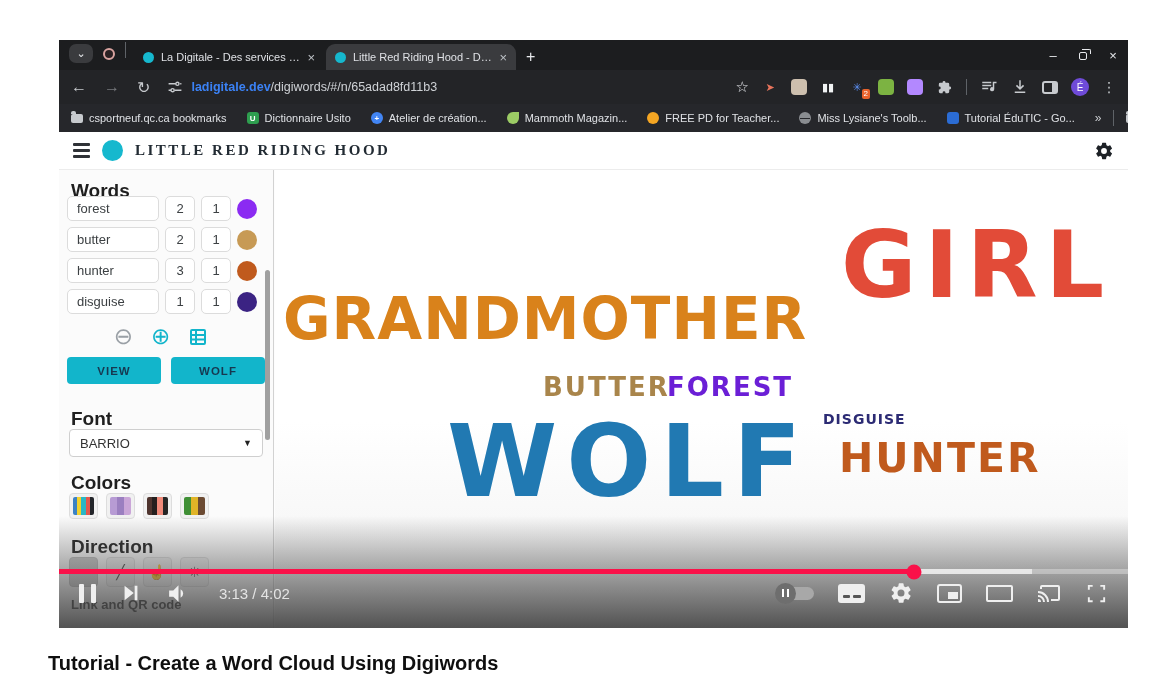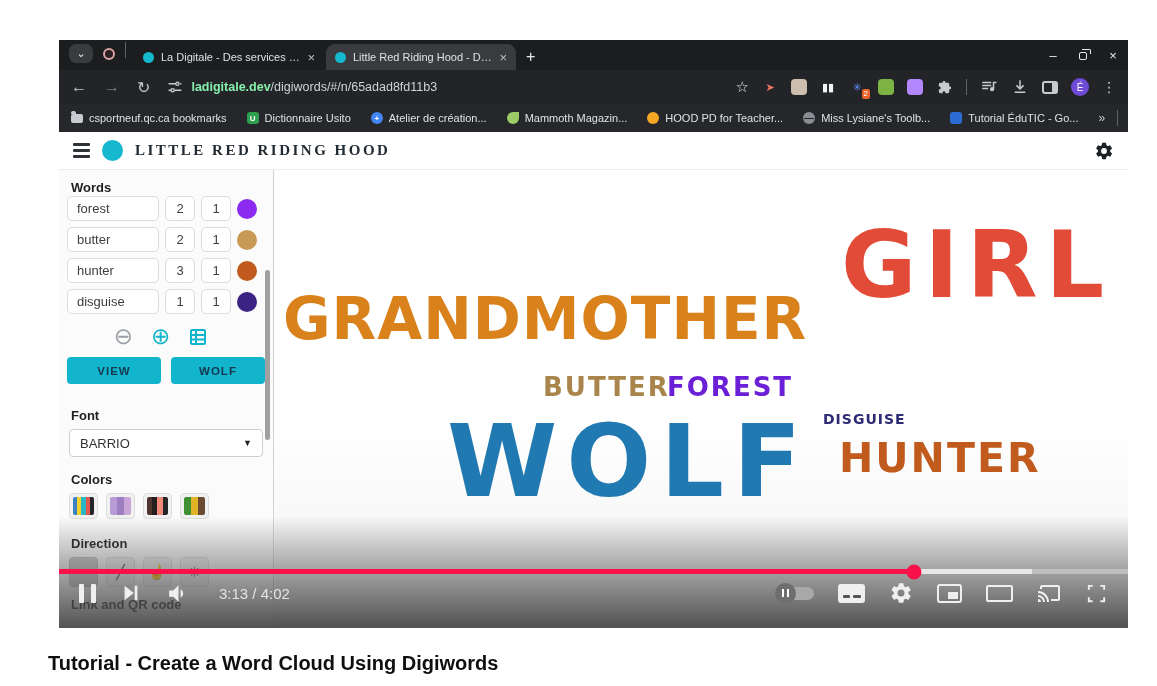--- a/index.html
+++ b/index.html
@@ -25,21 +25,21 @@
   .win-btns { margin-left:auto; display:flex; align-items:center; align-self:center; }
   .win-btn { width:30px; text-align:center; color:#e8eaed; font-size:13px; }
   .restore-sq { display:inline-block; width:8px; height:8px; border:1px solid #e8eaed; border-radius:2px; position:relative; }
   .restore-sq::before { content:""; position:absolute; left:2px; top:-4px; width:8px; height:4px; border:1px solid #e8eaed; border-bottom:none; border-left:none; border-radius:0 2px 0 0; }
 
   .toolbar { position:absolute; left:0; top:30px; right:0; height:34px; background:#232427; display:flex; align-items:center; padding:0 12px; }
   .nav-ic { color:#c7cace; font-size:16px; margin-right:17px; }
   .nav-ic.dim { color:#77797d; }
   .urlarea { display:flex; align-items:center; gap:8px; flex:1; min-width:0; }
   .url { font-size:12.5px; white-space:nowrap; overflow:hidden; }
-  .url .dom { color:#86efac; font-weight:bold; }
+  .url .dom { color:#3b82f6; font-weight:bold; }
   .url .path { color:#cfd2d6; }
   .tb-right { display:flex; align-items:center; gap:13px; margin-left:10px; }
   .star { color:#dfe1e5; font-size:15px; }
   .ext { position:relative; width:16px; height:16px; border-radius:4px; display:flex; align-items:center; justify-content:center; font-size:11px; line-height:1; }
   .ext .badge { position:absolute; right:-5px; bottom:-4px; background:#e8622c; color:#fff; font-size:8px; padding:0 2px; border-radius:2px; line-height:10px; }
   .tb-div { width:1px; height:16px; background:#5f6368; }
   .sidepanel { width:16px; height:13px; border:2px solid #c7cace; border-radius:3px; position:relative; }
   .sidepanel::after { content:""; position:absolute; top:0; bottom:0; right:0; width:4px; background:#c7cace; }
   .avatar { width:18px; height:18px; border-radius:50%; background:#6f4bd8; color:#fff; font-size:10px; display:flex; align-items:center; justify-content:center; }
   .kebab { color:#c7cace; font-size:14px; }
@@ -59,21 +59,21 @@
   
   .appheader { position:absolute; left:0; top:92px; right:0; height:38px; background:#fff; display:flex; align-items:center; padding:0 14px; gap:12px; border-bottom:1px solid #ececec; }
   .burger { display:flex; flex-direction:column; gap:3.5px; }
   .burger i { display:block; width:17px; height:2.4px; background:#2f3237; border-radius:1px; }
   .app-fav { width:21px; height:21px; border-radius:50%; background:#16b8ce; }
   .app-title { font-family:"Liberation Serif", serif; font-weight:bold; font-size:15px; letter-spacing:2.5px; color:#222b33; }
   .app-gear { margin-left:auto; }
 
   .appbody { position:absolute; left:0; top:130px; right:0; bottom:0; background:#fdfdfd; }
   .sidebar { position:absolute; left:0; top:0; width:215px; bottom:0; background:#fbfbfb; border-right:1px solid #d2d2d2; overflow:hidden; }
-  .s-label { position:absolute; left:12px; font-weight:bold; font-size:13px; color:#1f1f1f; }
+  .s-label { position:absolute; left:12px; font-weight:bold; font-size:19px; color:#1f1f1f; }
   .wrows { position:absolute; left:8px; right:16px; top:26px; }
   .wrow { display:flex; align-items:center; gap:6px; margin-bottom:6px; }
   .winput { background:#fff; border:1px solid #dcdcdc; border-radius:5px; height:25px; display:flex; align-items:center; font-size:13px; color:#3c4043; }
   .wname { flex:1; padding-left:9px; }
   .wnum { width:30px; justify-content:center; }
   .wdot { width:20px; height:20px; border-radius:50%; flex:0 0 auto; }
   .iconrow { position:absolute; left:0; right:10px; top:155px; display:flex; justify-content:center; align-items:center; gap:18px; }
   .circ-glyph { font-size:23px; line-height:1; }
   .minus { color:#9aa0a6; }
   .plus { color:#12b5cb; }
@@ -206,21 +206,21 @@
           <span class="bm">
             <span class="bm-ic cross" style="background: rgb(66, 133, 244);">+</span>
             <span>Atelier de création...</span>
           </span>
           <span class="bm">
             <span class="bm-ic leaf" style="background: rgb(156, 204, 101);"></span>
             <span>Mammoth Magazin...</span>
           </span>
           <span class="bm">
             <span class="bm-ic circle" style="background: rgb(245, 166, 35);"></span>
-            <span>HOOD PD for Teacher...</span>
+            <span>FREE PD for Teacher...</span>
           </span>
           <span class="bm">
             <span class="bm-ic globe" style="background: rgb(138, 141, 145);"></span>
             <span>Miss Lysiane's Toolb...</span>
           </span>
           <span class="bm">
             <span class="bm-ic square" style="background: rgb(43, 108, 212);"></span>
             <span>Tutorial ÉduTIC - Go...</span>
           </span>
         </span>

